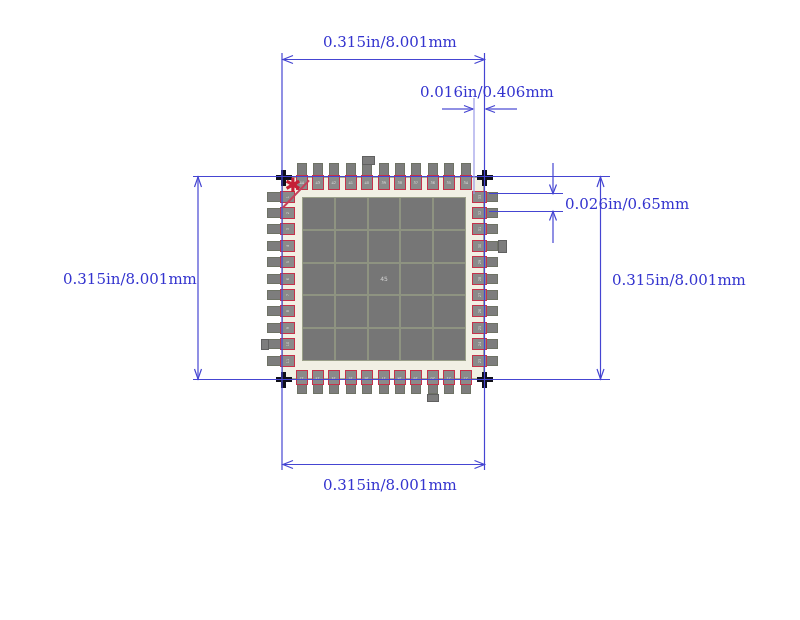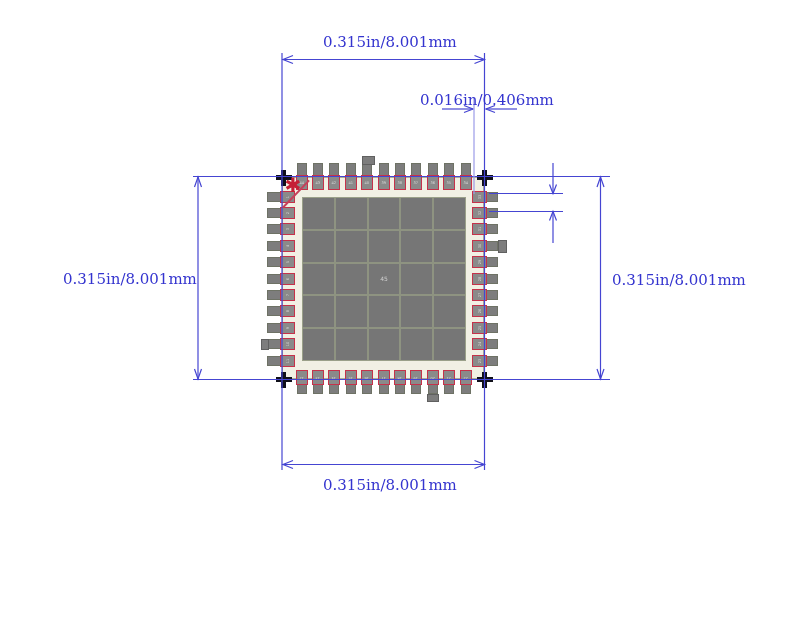--- a/index.html
+++ b/index.html
@@ -291,17 +291,18 @@
       <polyline points="549.5,220.5 553,211.5 556.5,220.5"></polyline>
     </g>
 
     <line x1="474" y1="98" x2="474" y2="194" stroke="#9b9be8" stroke-width="1.2"></line>
   </svg>
 
   <div class="abs" id="pin1-asterisk">✱</div>
   <div class="abs" id="pin1-chamfer"></div>
 
   <div class="dim-label center-txt" style="left:323px;top:34px;width:122px;">0.315in/8.001mm</div>
-  <div class="dim-label" style="left:420px;top:92px;">0.016in/0.406mm</div>
+  <div class="dim-label" style="left:420px;top:84px;">0.016in/0.406mm</div>
+  <div class="dim-label" style="left:565px;top:196px;">0.026in/0.65mm</div>
   <div class="dim-label" style="left:63px;top:271px;width:124px;text-align:right;">0.315in/8.001mm</div>
   <div class="dim-label" style="left:612px;top:272px;">0.315in/8.001mm</div>
   <div class="dim-label center-txt" style="left:323px;top:477px;width:122px;">0.315in/8.001mm</div>
 </div>
 
 </body></html>

